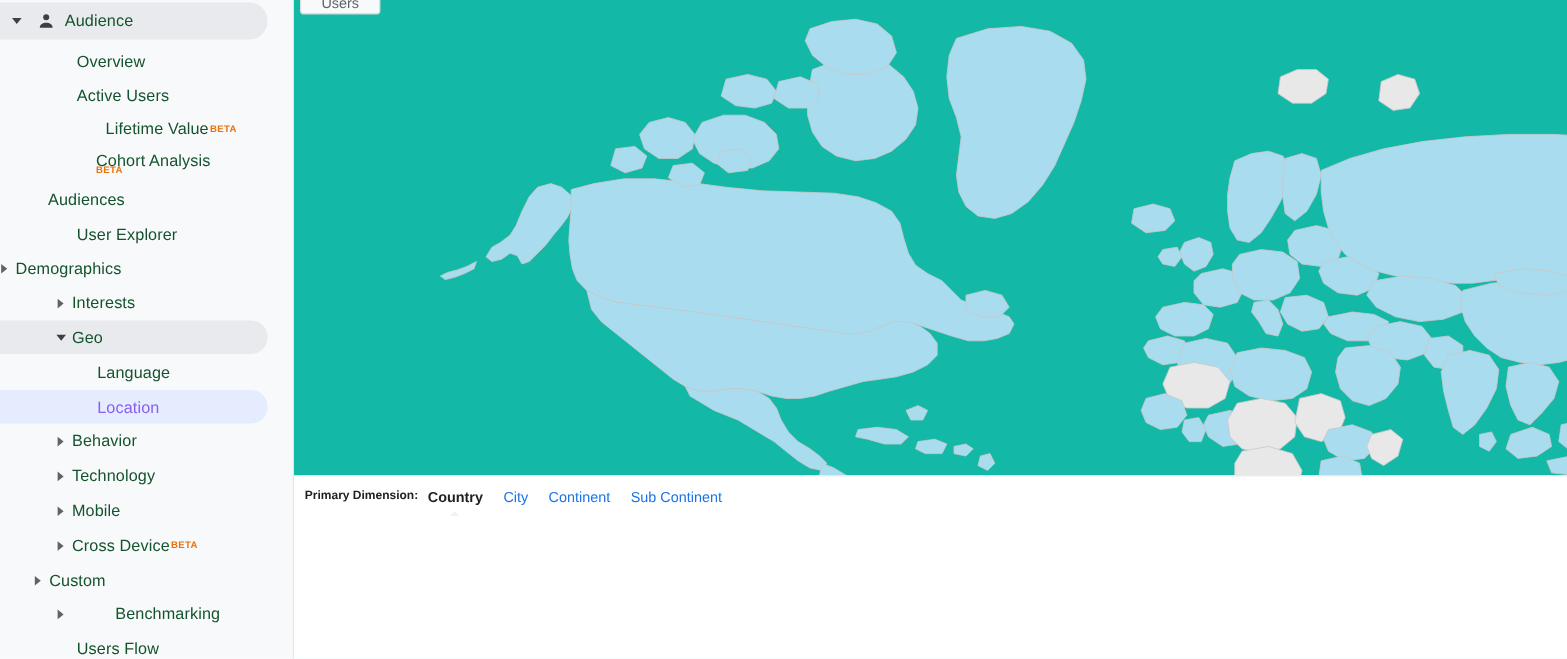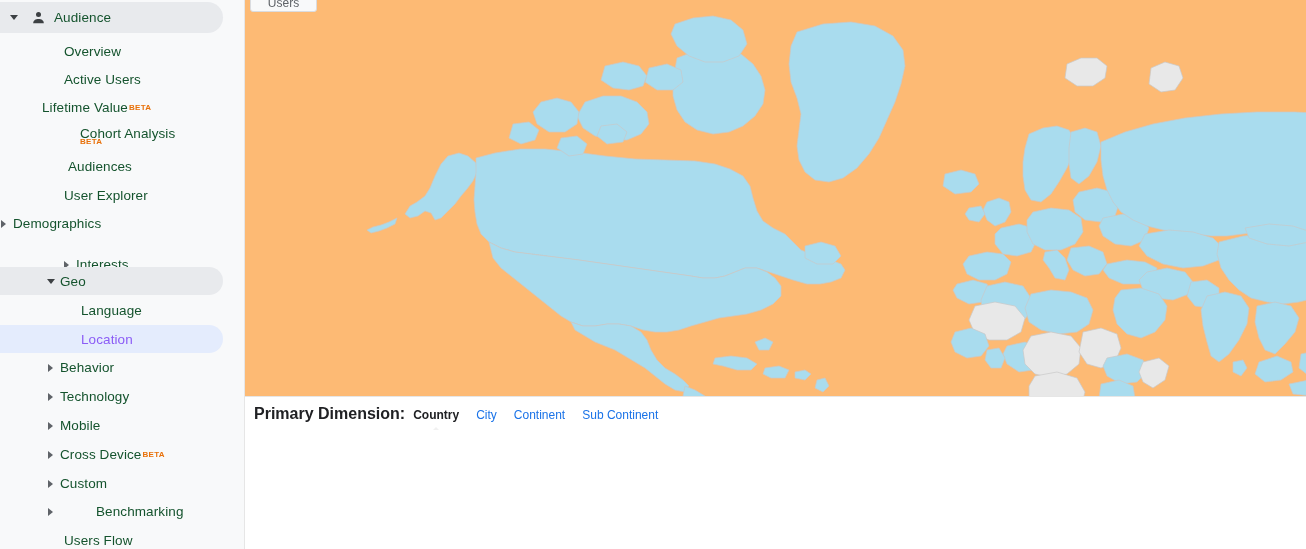--- a/index.html
+++ b/index.html
@@ -88,21 +88,21 @@
     left: 65px;
     top: 18px;
   }
   .person-icon { margin-right: 8px; display:flex; align-items:center; }
 
   
   #main {
     position: relative;
     width: 1061px;
     height: 430px;
-    background: #fdba74;
+    background: #14b8a6;
     overflow: hidden;
   }
   #metric-button {
     position: absolute;
     left: 5px; top: -14px;
     width: 67px; height: 26px;
     background: #f8f9fa;
     border: 1px solid #dadce0;
     border-radius: 3px;
     font-size: 12px;
@@ -148,21 +148,21 @@
     left: 0; bottom: 0;
     width: 1061px;
     height: 34px;
     border-top: 1px solid #e6e6e6;
     display: flex;
     align-items: center;
     padding-left: 9px;
     background: #fff;
   }
   #bottom-bar .pd-label {
-    font-size: 16px;
+    font-size: 10px;
     color: #202124;
     font-weight: bold;
     margin-right: 8px;
   }
   #bottom-bar .pd-item {
     font-size: 12px;
     color: #1a73e8;
     margin-right: 17px;
     cursor: pointer;
     position: relative;
@@ -201,39 +201,39 @@
       <span class="nav-label">Audience</span>
     </div>
 
     <div id="nav-list">
         <div class="nav-row" style="position: absolute; top: 37px; left: 0px; width: 223px; padding-left: 64px;">
           <span class="nav-label">Overview</span>
         </div>
         <div class="nav-row" style="position: absolute; top: 65px; left: 0px; width: 223px; padding-left: 64px;">
           <span class="nav-label">Active Users</span>
         </div>
-        <div class="nav-row" style="position: absolute; top: 93px; left: 0px; width: 223px; padding-left: 42px;">
+        <div class="nav-row" style="position: absolute; top: 93px; left: 0px; width: 223px; padding-left: 88px;">
           <span class="nav-label">Lifetime Value</span>
           <span class="beta sup">BETA</span>
         </div>
         <div class="nav-row" style="position: absolute; top: 119px; left: 16px; width: 223px; padding-left: 64px;">
           <span class="nav-label">Cohort Analysis</span>
           <span class="beta below" style="left: 64px;">BETA</span>
         </div>
-        <div class="nav-row" style="position: absolute; top: 152px; left: 0px; width: 223px; padding-left: 68px;">
+        <div class="nav-row" style="position: absolute; top: 152px; left: 0px; width: 223px; padding-left: 40px;">
           <span class="nav-label">Audiences</span>
         </div>
         <div class="nav-row" style="position: absolute; top: 181px; left: 0px; width: 223px; padding-left: 64px;">
           <span class="nav-label">User Explorer</span>
         </div>
         <div class="nav-row" style="position: absolute; top: 209px; left: 0px; width: 223px; ">
           <span class="caret right" style="margin-right: 4px;"></span>
           <span class="nav-label">Demographics</span>
         </div>
-        <div class="nav-row" style="position: absolute; top: 250px; left: 0px; width: 223px; padding-left: 63px;">
+        <div class="nav-row" style="position: absolute; top: 238px; left: 0px; width: 223px; padding-left: 47px;">
           <span class="caret right" style="margin-right: 4px;"></span>
           <span class="nav-label">Interests</span>
         </div>
         <div class="nav-row group-open" style="position: absolute; top: 267px; left: 0px; width: 223px; padding-left: 47px;">
           <span class="caret down" style="margin-right: 4px;"></span>
           <span class="nav-label">Geo</span>
         </div>
         <div class="nav-row" style="position: absolute; top: 296px; left: 0px; width: 223px; padding-left: 81px;">
           <span class="nav-label">Language</span>
         </div>
@@ -250,21 +250,21 @@
         </div>
         <div class="nav-row" style="position: absolute; top: 411px; left: 0px; width: 223px; padding-left: 47px;">
           <span class="caret right" style="margin-right: 4px;"></span>
           <span class="nav-label">Mobile</span>
         </div>
         <div class="nav-row" style="position: absolute; top: 440px; left: 0px; width: 223px; padding-left: 47px;">
           <span class="caret right" style="margin-right: 4px;"></span>
           <span class="nav-label">Cross Device</span>
           <span class="beta sup">BETA</span>
         </div>
-        <div class="nav-row" style="position: absolute; top: 469px; left: 0px; width: 223px; padding-left: 47px;">
+        <div class="nav-row" style="position: absolute; top: 469px; left: 0px; width: 223px; padding-left: 28px;">
           <span class="caret right" style="margin-right: 4px;"></span>
           <span class="nav-label">Custom</span>
         </div>
         <div class="nav-row" style="position: absolute; top: 497px; left: 0px; width: 223px; padding-left: 47px; gap: 36px;">
           <span class="caret right" style="margin-right: 4px;"></span>
           <span class="nav-label">Benchmarking</span>
         </div>
         <div class="nav-row" style="position: absolute; top: 526px; left: 0px; width: 223px; padding-left: 64px;">
           <span class="nav-label">Users Flow</span>
         </div>

